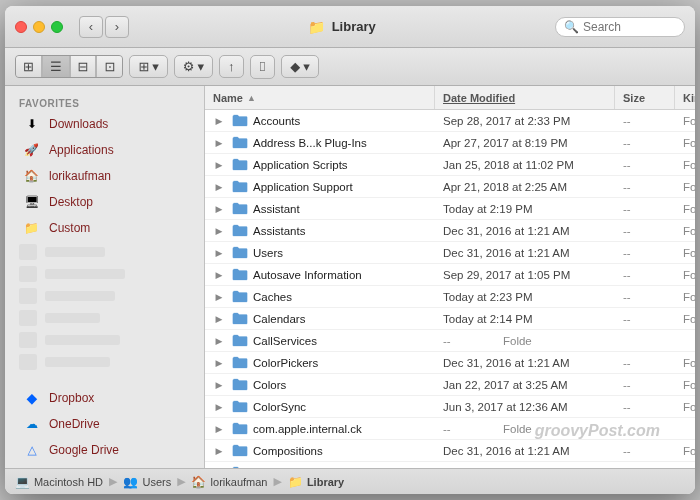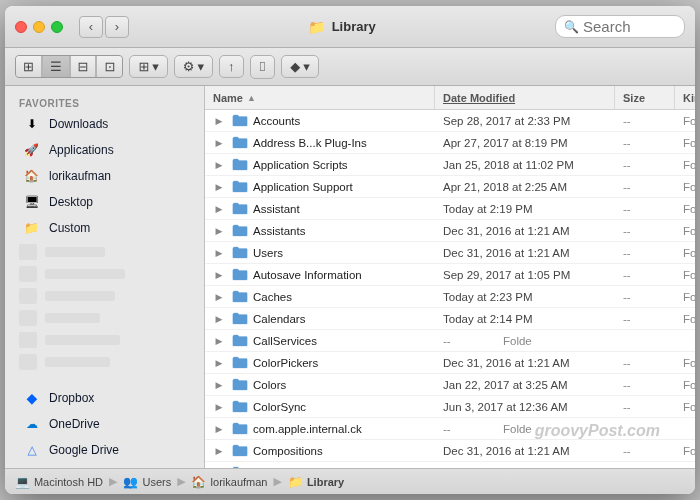--- a/index.html
+++ b/index.html
@@ -135,21 +135,21 @@
       background: white;
       border: 1px solid #c0c0c0;
       border-radius: 10px;
       padding: 2px 8px;
       gap: 4px;
       width: 130px;
     }
     .search-box input {
       border: none;
       outline: none;
-      font-size: 15px;
+      font-size: 12px;
       color: #333;
       width: 95px;
       background: transparent;
     }
     
     .main-content {
       display: flex;
       flex: 1;
       overflow: hidden;
     }
@@ -184,21 +184,21 @@
     .sidebar-icon {
       width: 18px;
       height: 18px;
       display: flex;
       align-items: center;
       justify-content: center;
       flex-shrink: 0;
     }
     .sidebar-label {
       font-size: 12px;
-      color: #0f172a;
+      color: #7f1d1d;
       font-weight: 400;
     }
     .sidebar-divider {
       height: 1px;
       background: #c8c8c8;
       margin: 6px 10px;
     }
     
     .file-area {
       flex: 1;

